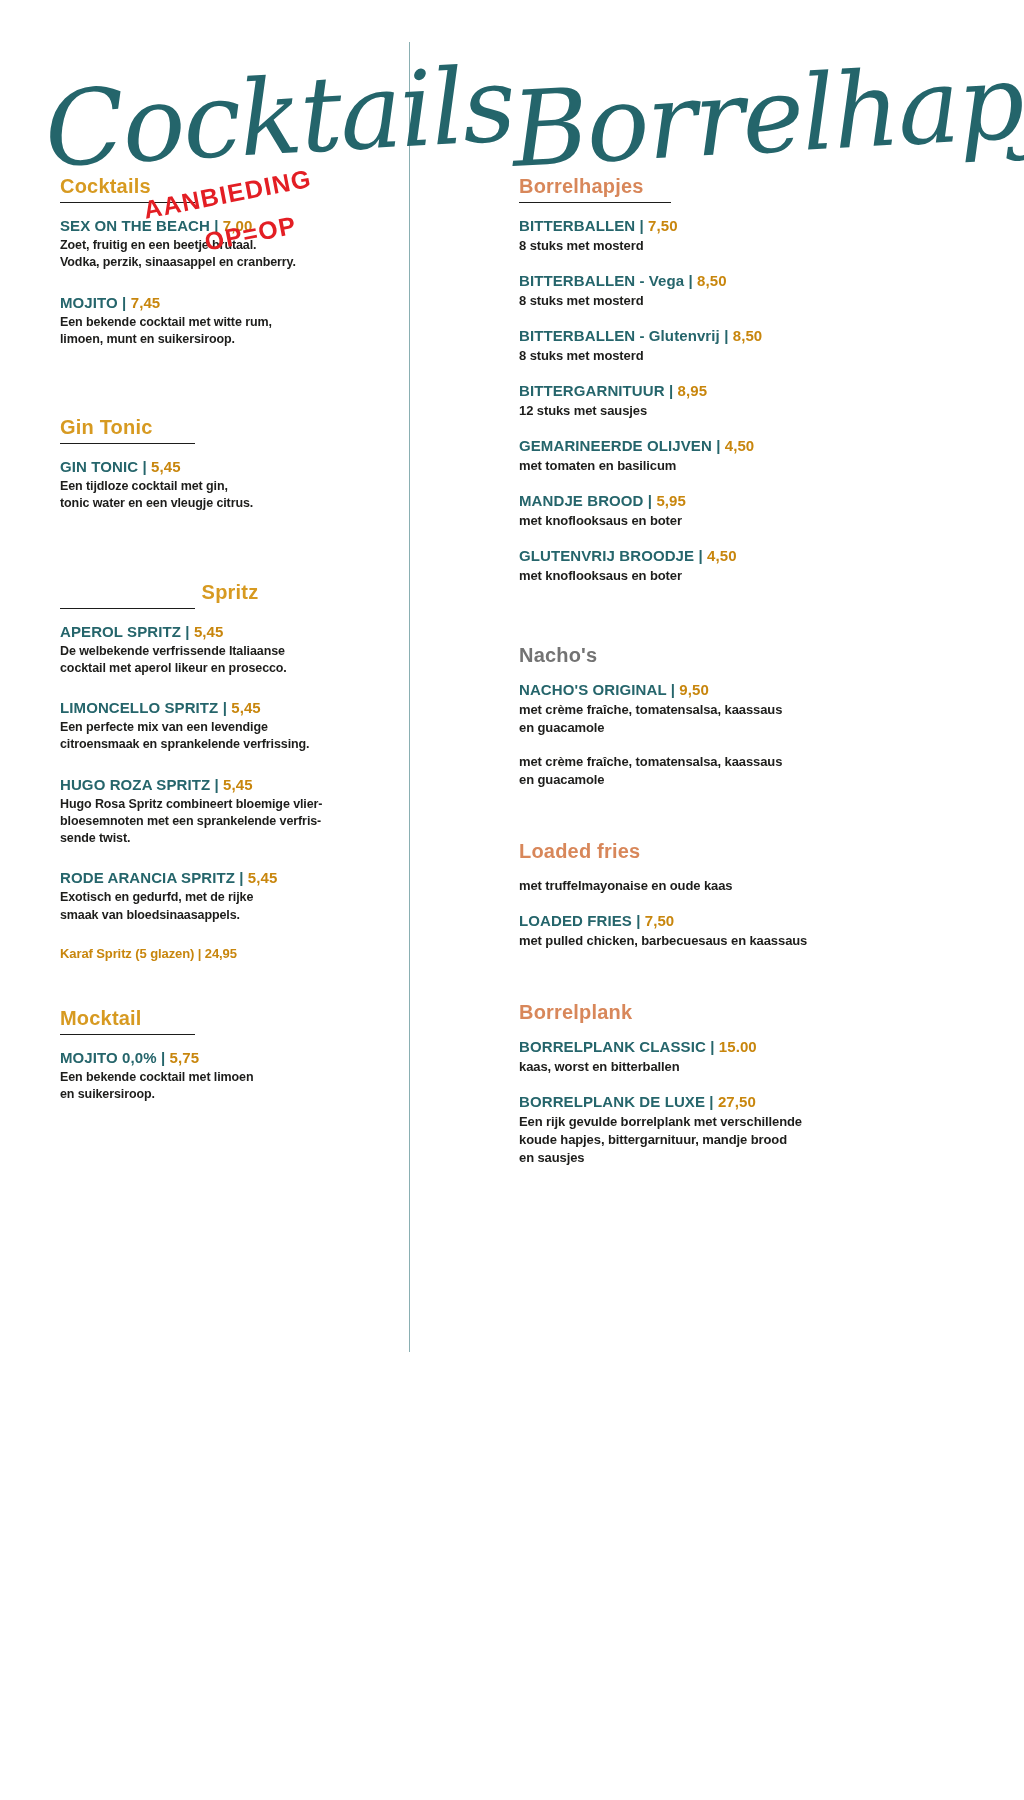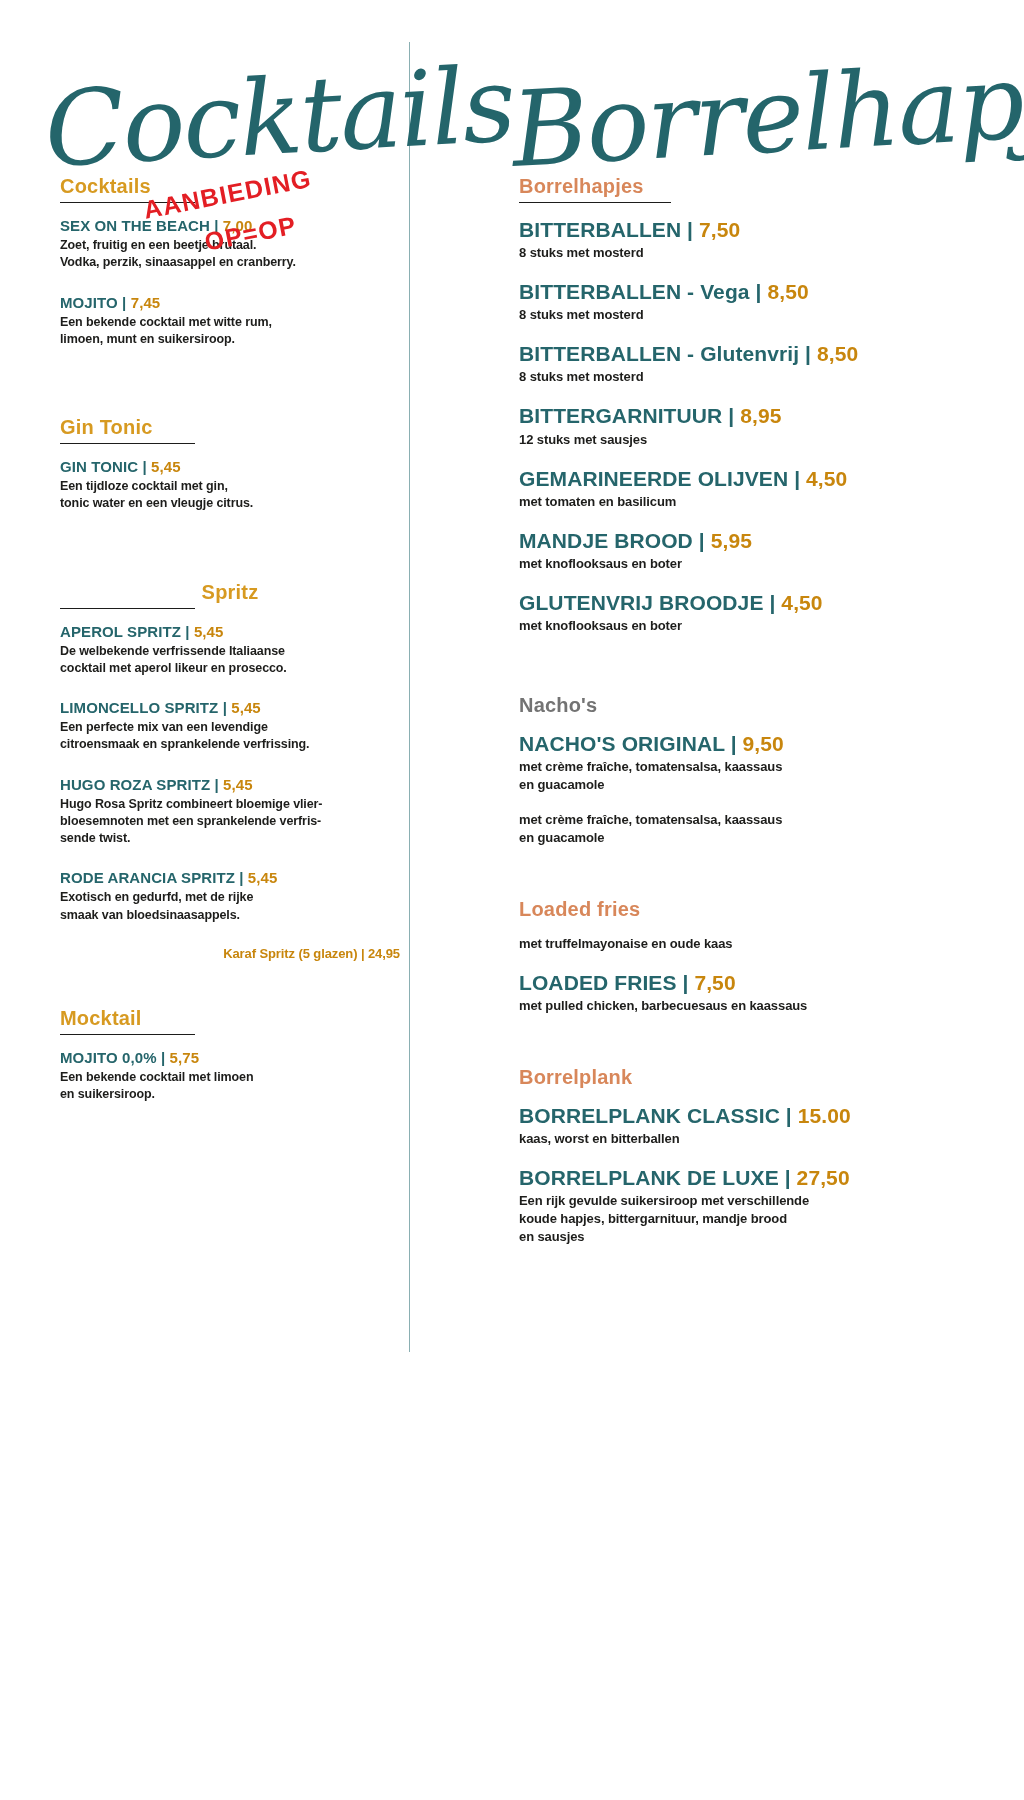--- a/index.html
+++ b/index.html
@@ -137,31 +137,30 @@
     font-size: 12.5px;
     font-weight: 700;
     color: #1d1d1b;
     line-height: 1.38;
     margin: 0;
     letter-spacing: -.1px;
   }
 
   
   .col-right .item { margin-bottom: 17px; }
-  .col-right .item-title { font-size: 21px; }
+  .col-right .item-title { font-size: 15px; }
   .col-right .item-desc  { font-size: 13px; }
 
   
   .note-line {
     font-size: 13px;
     font-weight: 700;
     color: #c8860d;
     letter-spacing: -.1px;
     margin: 0;
-    text-align: right;
   }
   .gap-md { height: 34px; }
   .gap-lg { height: 46px; }
 
   .block-left  { margin-left: 20px; }
   .block-right { margin-left: 14px; }
 </style>
 </head>
 <body>
 
@@ -310,21 +309,21 @@
         <div class="gap-md"></div>
         <div class="section">
           <div class="sec-head salmon" style="color: rgb(216, 135, 90);">Borrelplank</div>
           <div class="sec-rule w-right hidden"></div>
           <div class="item">
             <div class="item-title"><span>BORRELPLANK CLASSIC</span><span class="sep"> | </span><span class="price">15.00</span></div>
             <div class="item-desc">kaas, worst en bitterballen</div>
           </div>
           <div class="item">
             <div class="item-title"><span>BORRELPLANK DE LUXE</span><span class="sep"> | </span><span class="price">27,50</span></div>
-            <div class="item-desc">Een rijk gevulde suikersiroop met verschillende</div>
+            <div class="item-desc">Een rijk gevulde borrelplank met verschillende</div>
             <div class="item-desc">koude hapjes, bittergarnituur, mandje brood</div>
             <div class="item-desc">en sausjes</div>
           </div>
         </div>
       </div>
   </div>
 
 </div>
 
 </body></html>

